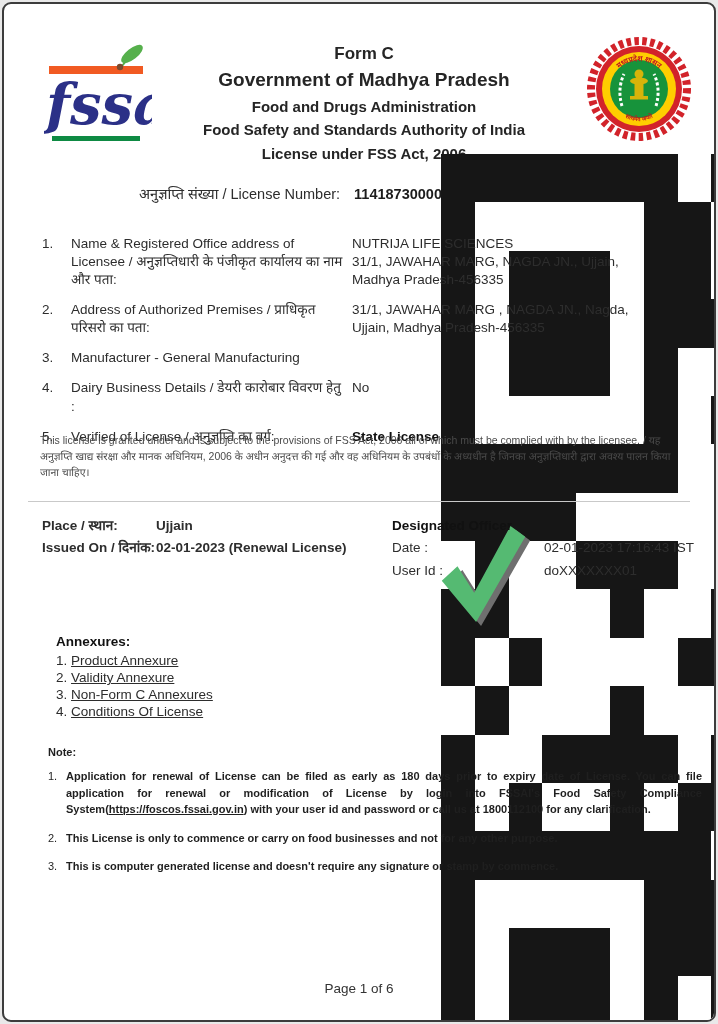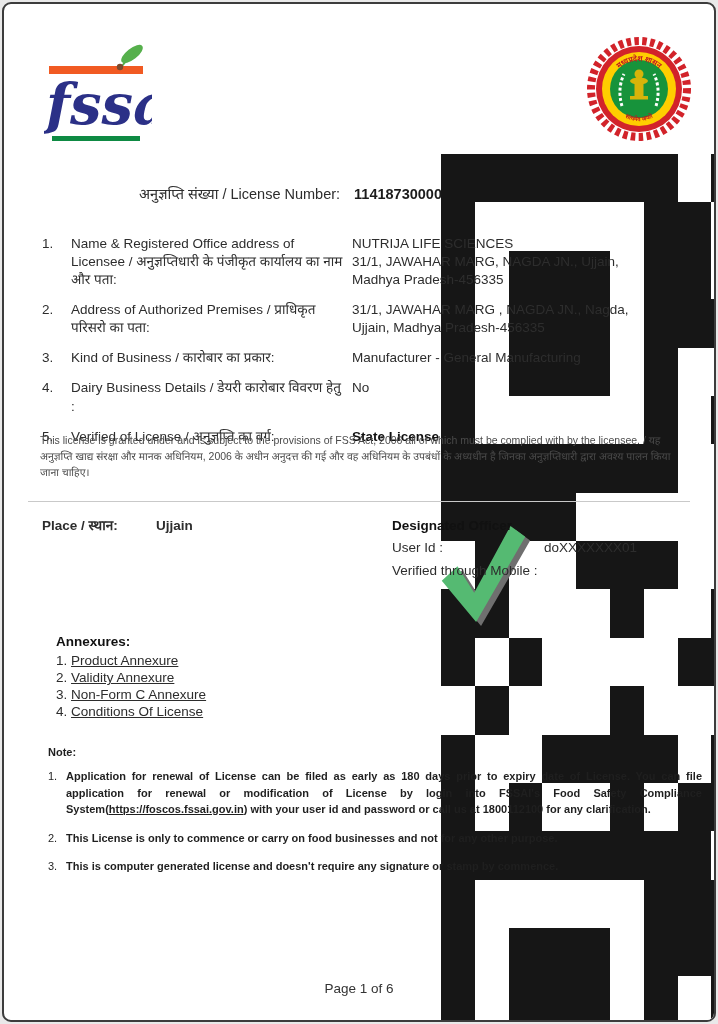--- a/index.html
+++ b/index.html
@@ -86,20 +86,27 @@
       <rect x="44" y="62" width="18" height="3.5"></rect>
     </g>
     <text font-size="7.5" font-weight="bold" fill="#C01622" text-anchor="middle">
       <textPath href="#arcTop" startOffset="50%">मध्यप्रदेश शासन</textPath>
     </text>
     <text font-size="6" font-weight="bold" fill="#C01622" text-anchor="middle">
       <textPath href="#arcBot" startOffset="50%">सत्यमेव जयते</textPath>
     </text>
   </svg>
 
+  <div class="header-title">
+    <div class="ht-form">Form C</div>
+    <div class="ht-gov">Government of Madhya Pradesh</div>
+    <div class="ht-sub">Food and Drugs Administration</div>
+    <div class="ht-sub">Food Safety and Standards Authority of India</div>
+    <div class="ht-sub">License under FSS Act, 2006</div>
+  </div>
 
   <div class="license-row">
     <span>अनुज्ञप्ति संख्या / License Number:</span><span class="num">11418730000007</span>
   </div>
   <div class="qr" data-qr="">
       <i style="grid-area:1/1"></i>
       <i style="grid-area:1/2"></i>
       <i style="grid-area:1/3"></i>
       <i style="grid-area:1/4"></i>
       <i style="grid-area:1/5"></i>
@@ -200,21 +207,20 @@
       <span class="val">NUTRIJA LIFE SCIENCES
 31/1, JAWAHAR MARG, NAGDA JN., Ujjain, Madhya Pradesh-456335</span>
     </div>
     <div class="drow">
       <span>2.</span>
       <span>Address of Authorized Premises / प्राधिकृत परिसरो का पता:</span>
       <span class="val">31/1, JAWAHAR MARG , NAGDA JN., Nagda, Ujjain, Madhya Pradesh-456335</span>
     </div>
     <div class="drow">
       <span>3.</span>
-      <span>Kind of Business / कारोबार का प्रकार:</span>
       <span class="val">Manufacturer - General Manufacturing</span>
     </div>
     <div class="drow">
       <span>4.</span>
       <span>Dairy Business Details / डेयरी कारोबार विवरण हेतु :</span>
       <span class="val">No</span>
     </div>
     <div class="drow">
       <span>5.</span>
       <span>Verified of License / अनुज्ञप्ति का वर्ग:</span>
@@ -222,52 +228,59 @@
     </div>
   </div>
 
   <div class="fineprint">This license is granted under and is subject to the provisions of FSS Act, 2006 all of which must be complied with by the licensee. / यह अनुज्ञप्ति खाद्य संरक्षा और मानक अधिनियम, 2006 के अधीन अनुदत्त की गई और वह अधिनियम के उपबंधों के अध्यधीन है जिनका अनुज्ञप्तिधारी द्वारा अवश्य पालन किया जाना चाहिए।</div>
   <div class="divider"></div>
 
   <div class="issue-left">
     <div class="irow">
       <span>Place / स्थान:</span>
       <span>Ujjain</span>
+    </div>
+    <div class="irow">
+      <span>Issued On / दिनांक:</span>
+      <span>02-01-2023 (Renewal License)</span>
     </div>
   </div>
 
   <svg class="checkmark" viewBox="0 0 105 110">
     <polygon points="15,66 31,51 48,78 85,10 100,21 50,108" fill="#6F6F6F"></polygon>
     <polygon points="10,62 26,47 43,74 80,6 95,17 45,104" fill="#55BA72"></polygon>
   </svg>
 
   <div class="issue-right">
     <div class="officer-title">Designated Officer</div>
     <div class="irow">
+      <span>Date :</span>
+      <span>02-01-2023 17:16:43 IST</span>
+    </div>
+    <div class="irow">
       <span>User Id :</span>
       <span>doXXXXXXX01</span>
     </div>
     <div class="irow">
-      <span>Verified through Mobile :</span>
     </div>
   </div>
 
   <div class="annexures">
     <div class="annex-title">Annexures:</div>
     <div class="annex-item">
       <span class="nn">1.</span>
       <span class="lnk">Product Annexure</span>
     </div>
     <div class="annex-item">
       <span class="nn">2.</span>
       <span class="lnk">Validity Annexure</span>
     </div>
     <div class="annex-item">
       <span class="nn">3.</span>
-      <span class="lnk">Non-Form C Annexure</span>
+      <span class="lnk">Non-Form C Annexures</span>
     </div>
     <div class="annex-item">
       <span class="nn">4.</span>
       <span class="lnk">Conditions Of License</span>
     </div>
   </div>
 
   <div class="note">
     <div class="note-title">Note:</div>
     <div class="note-item">

